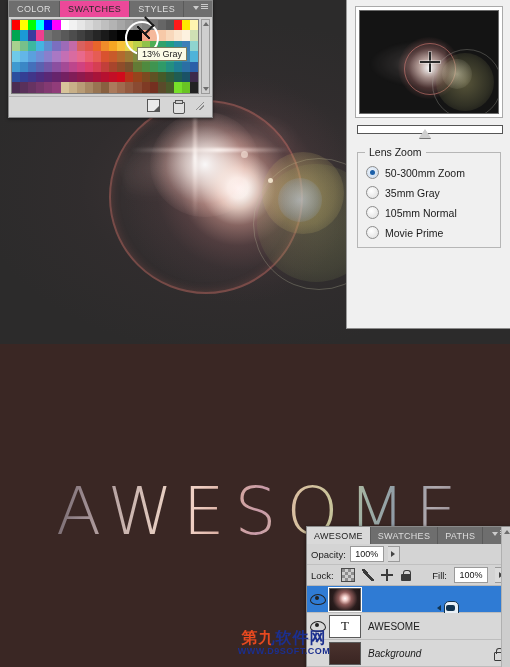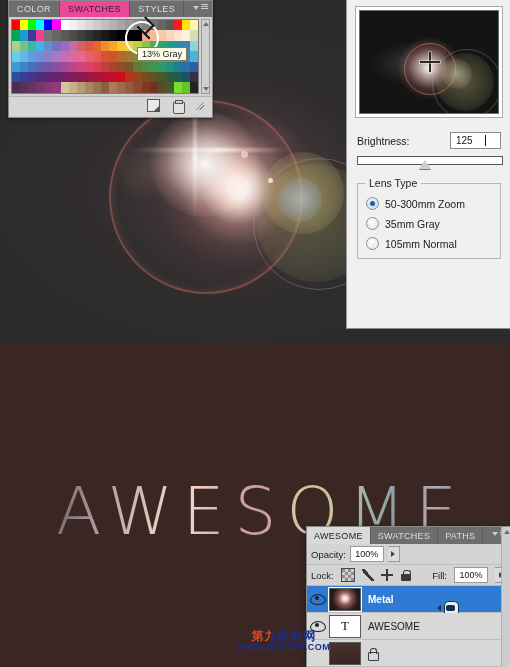--- a/index.html
+++ b/index.html
@@ -245,21 +245,21 @@
       border-radius:5px 5px 4px 4px;background:#e9f0f6;border:1.6px solid #12334f;}
   .drag-cursor .pal{position:absolute;left:5px;top:6px;width:9px;height:6px;
       background:#12334f;border-radius:2px;}
   .drag-cursor .lft{position:absolute;left:-4px;top:6px;width:0;height:0;
       border-top:3px solid transparent;border-bottom:3px solid transparent;
       border-right:4px solid #12334f;}
 
   
   #watermark{position:absolute;left:228px;top:630px;width:112px;height:30px;
       text-align:center;line-height:1;}
-  .wm-cn{font-size:12px;font-weight:bold;letter-spacing:1px;
+  .wm-cn{font-size:16px;font-weight:bold;letter-spacing:1px;
       font-family:"DejaVu Sans",sans-serif;
       background:linear-gradient(90deg,#e8491f 0%,#e8491f 38%,#1b2f8f 38%,#1b2f8f 100%);
       -webkit-background-clip:text;background-clip:text;color:transparent;
       -webkit-text-fill-color:transparent;}
   .wm-url{font-size:9px;font-weight:bold;color:#1b2f8f;letter-spacing:.5px;margin-top:1px;}
 </style>
 </head>
 <body>
 
 <div id="canvas">
@@ -479,46 +479,43 @@
       <div class="lf-p-rays"></div>
       <div class="lf-p-core"></div>
       <div class="lf-p-ring"></div>
       <div class="lf-p-orb-ring"></div>
       <div class="lf-p-orb"></div>
       <div class="lf-p-orb2"></div>
       <div class="lf-cross"></div>
     </div>
   </div>
 
-  <div class="lf-row">
-    <div class="lf-label">Brightness:</div>
-    <div class="lf-field">
-      <span>125</span>
-      <span class="lf-caret"></span>
-    </div>
-  </div>
 
   <div class="lf-slider">
     <div class="lf-track"></div>
     <div class="lf-thumb"></div>
   </div>
 
   <div class="lf-group">
-    <div class="lf-legend">Lens Type</div>
+    <div class="lf-legend">Lens Zoom</div>
     <div class="lf-radio-row">
       <span class="lf-radio on"></span>
       <span class="lf-radio-label">50-300mm Zoom</span>
     </div>
     <div class="lf-radio-row">
       <span class="lf-radio"></span>
       <span class="lf-radio-label">35mm Gray</span>
     </div>
     <div class="lf-radio-row">
       <span class="lf-radio"></span>
       <span class="lf-radio-label">105mm Normal</span>
+    </div>
+    <div class="lf-radio-row">
+      <span class="lf-radio"></span>
+      <span class="lf-radio-label">Movie Prime</span>
     </div>
   </div>
 </div>
 
 <div id="layers-panel">
   <div class="lp-tabbar">
     <div class="lp-tab active">AWESOME</div>
     <div class="lp-tab">SWATCHES</div>
     <div class="lp-tab">PATHS</div>
     <div class="pp-menu">
@@ -550,41 +547,41 @@
   </div>
 
   <div class="lp-list">
     <div class="lp-row sel">
       <div class="lp-eye">
         <span class="eye"></span>
       </div>
       <div class="lp-thumb sel-th">
         <div class="th-flare"></div>
       </div>
-      <div class="lp-name">Metal</div>
       <div class="drag-cursor">
         <span class="lft"></span>
           <span class="hand"></span>
           <span class="pal"></span>
       </div>
     </div>
 
     <div class="lp-row">
       <div class="lp-eye">
         <span class="eye"></span>
       </div>
       <div class="lp-thumb th-text">T</div>
       <div class="lp-name">AWESOME</div>
     </div>
 
     <div class="lp-row">
       <div class="lp-eye"></div>
       <div class="lp-thumb">
         <div class="th-bg" style="position:absolute;inset:0"></div>
       </div>
+      <div class="lp-name ital">Background</div>
       <div class="lp-lockico"></div>
     </div>
   </div>
 
   <div class="lp-scroll">
     <div class="ar"></div>
   </div>
 </div>
 
 <div id="watermark">

